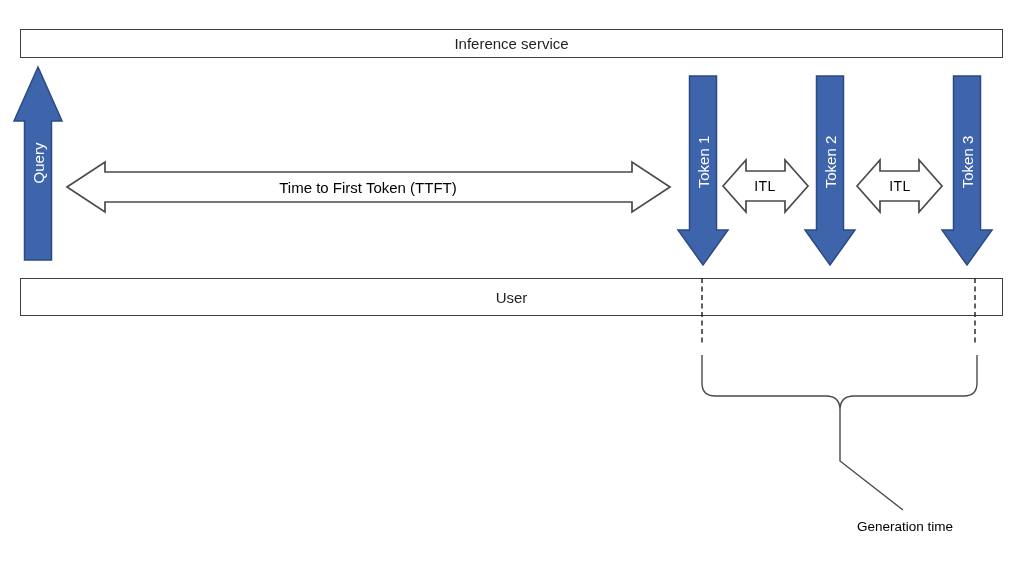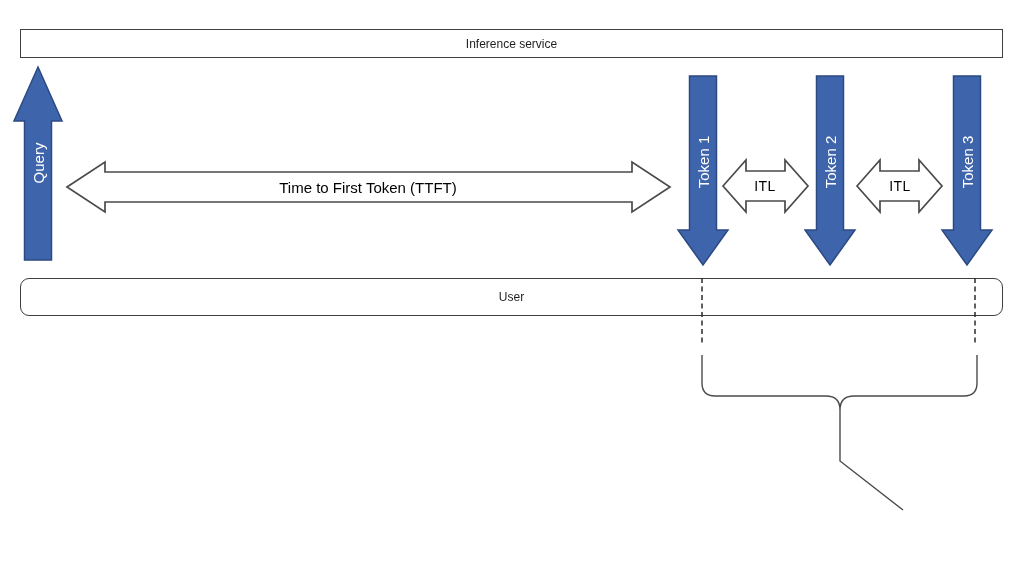--- a/index.html
+++ b/index.html
@@ -3,24 +3,24 @@
 <meta charset="utf-8">
 <style>
   html,body { margin:0; padding:0; background:#ffffff; }
   .stage {
     position:relative; width:1027px; height:568px; background:#ffffff;
     font-family:"Liberation Sans", sans-serif; overflow:hidden;
   }
   .box {
     position:absolute; background:#ffffff; border:1.6px solid #3f3f3f;
     display:flex; align-items:center; justify-content:center;
-    color:#1f1f1f; font-size:12px; z-index:1; box-sizing:border-box;
+    color:#1f1f1f; font-size:15px; z-index:1; box-sizing:border-box;
   }
   #inference-box { left:20px; top:29px; width:983px; height:29px; }
-  #user-box      { left:20px; top:278px; width:983px; height:38px;border-radius:9px; }
+  #user-box      { left:20px; top:278px; width:983px; height:38px; }
   svg.layer { position:absolute; left:0; top:0; z-index:2; }
   .label { position:absolute; z-index:3; color:#000000; display:flex;
            align-items:center; justify-content:center; white-space:nowrap; }
   .vlabel {
     position:absolute; z-index:3; width:140px; height:22px;
     display:flex; align-items:center; justify-content:center;
     transform:rotate(-90deg); color:#ffffff; font-size:15px; white-space:nowrap;
   }
   #query-label   { left:-32px; top:152px; }
   #token1-label  { left:633px; top:151px; }
@@ -69,14 +69,15 @@
   </svg>
 
   <div class="vlabel" id="query-label">Query</div>
   <div class="vlabel" id="token1-label">Token 1</div>
   <div class="vlabel" id="token2-label">Token 2</div>
   <div class="vlabel" id="token3-label">Token 3</div>
 
   <div class="label" id="ttft-label">Time to First Token (TTFT)</div>
   <div class="label" id="itl1-label">ITL</div>
   <div class="label" id="itl2-label">ITL</div>
+  <div class="label" id="gentime-label">Generation time</div>
 
 </div>
 
 </body></html>

